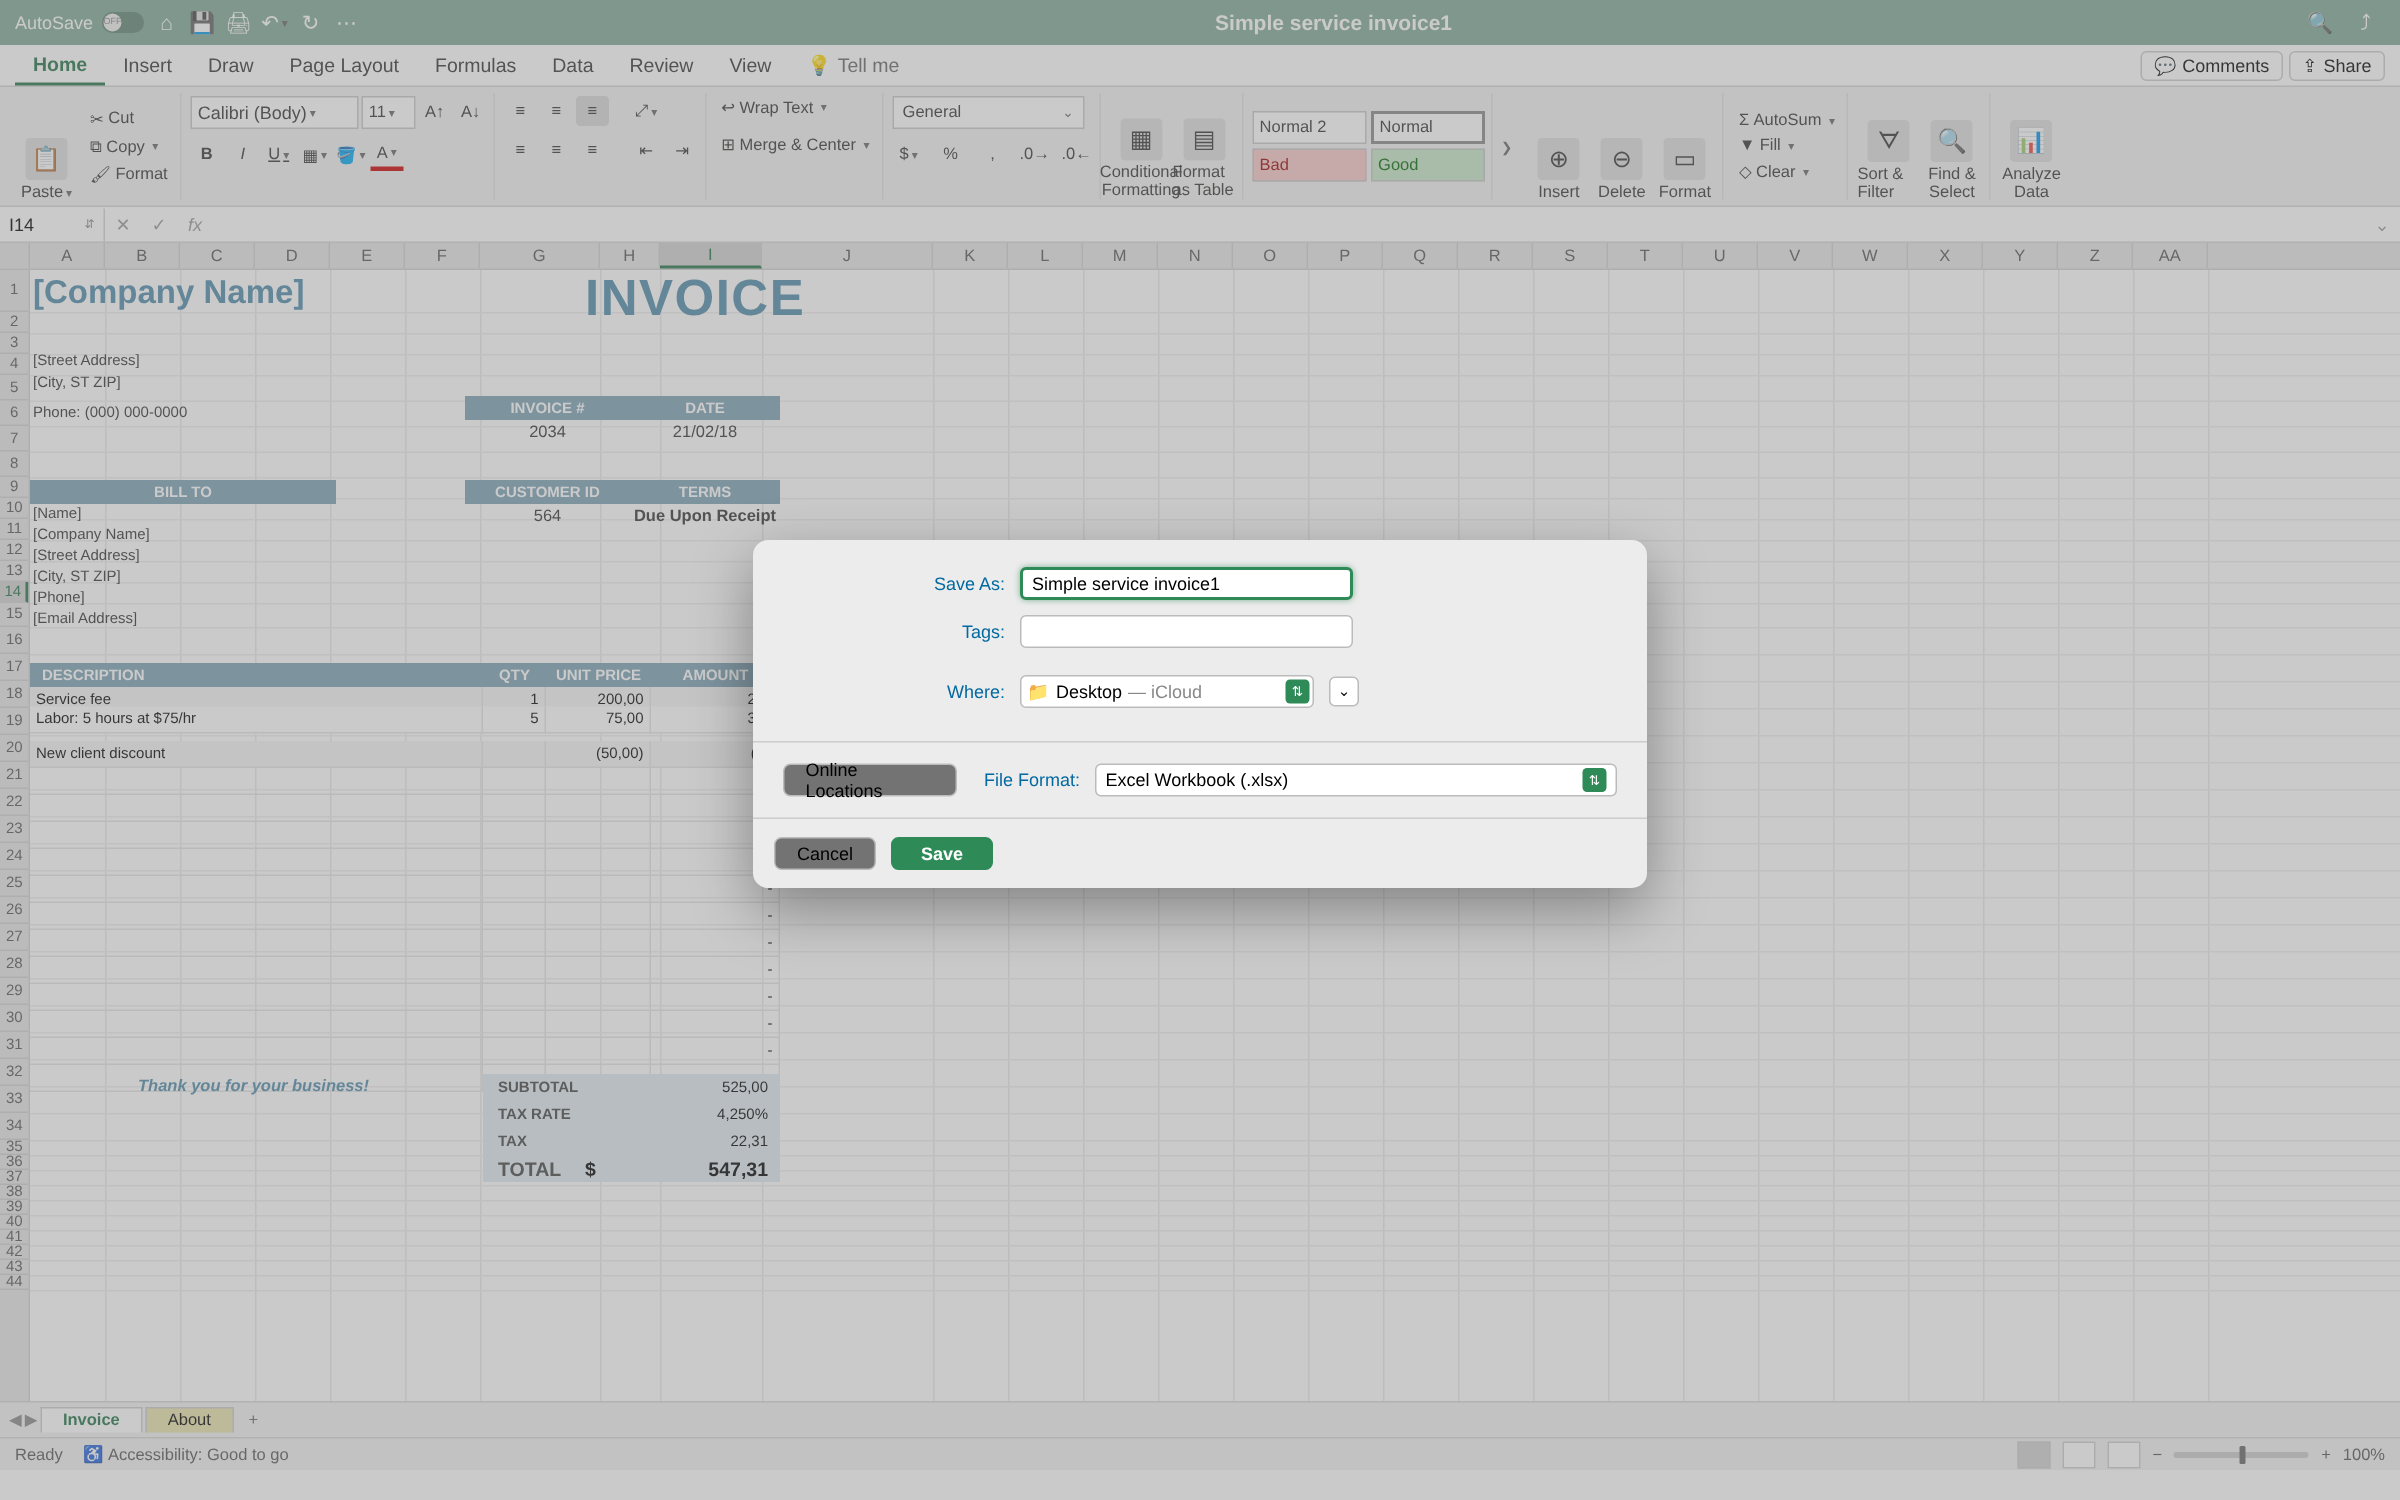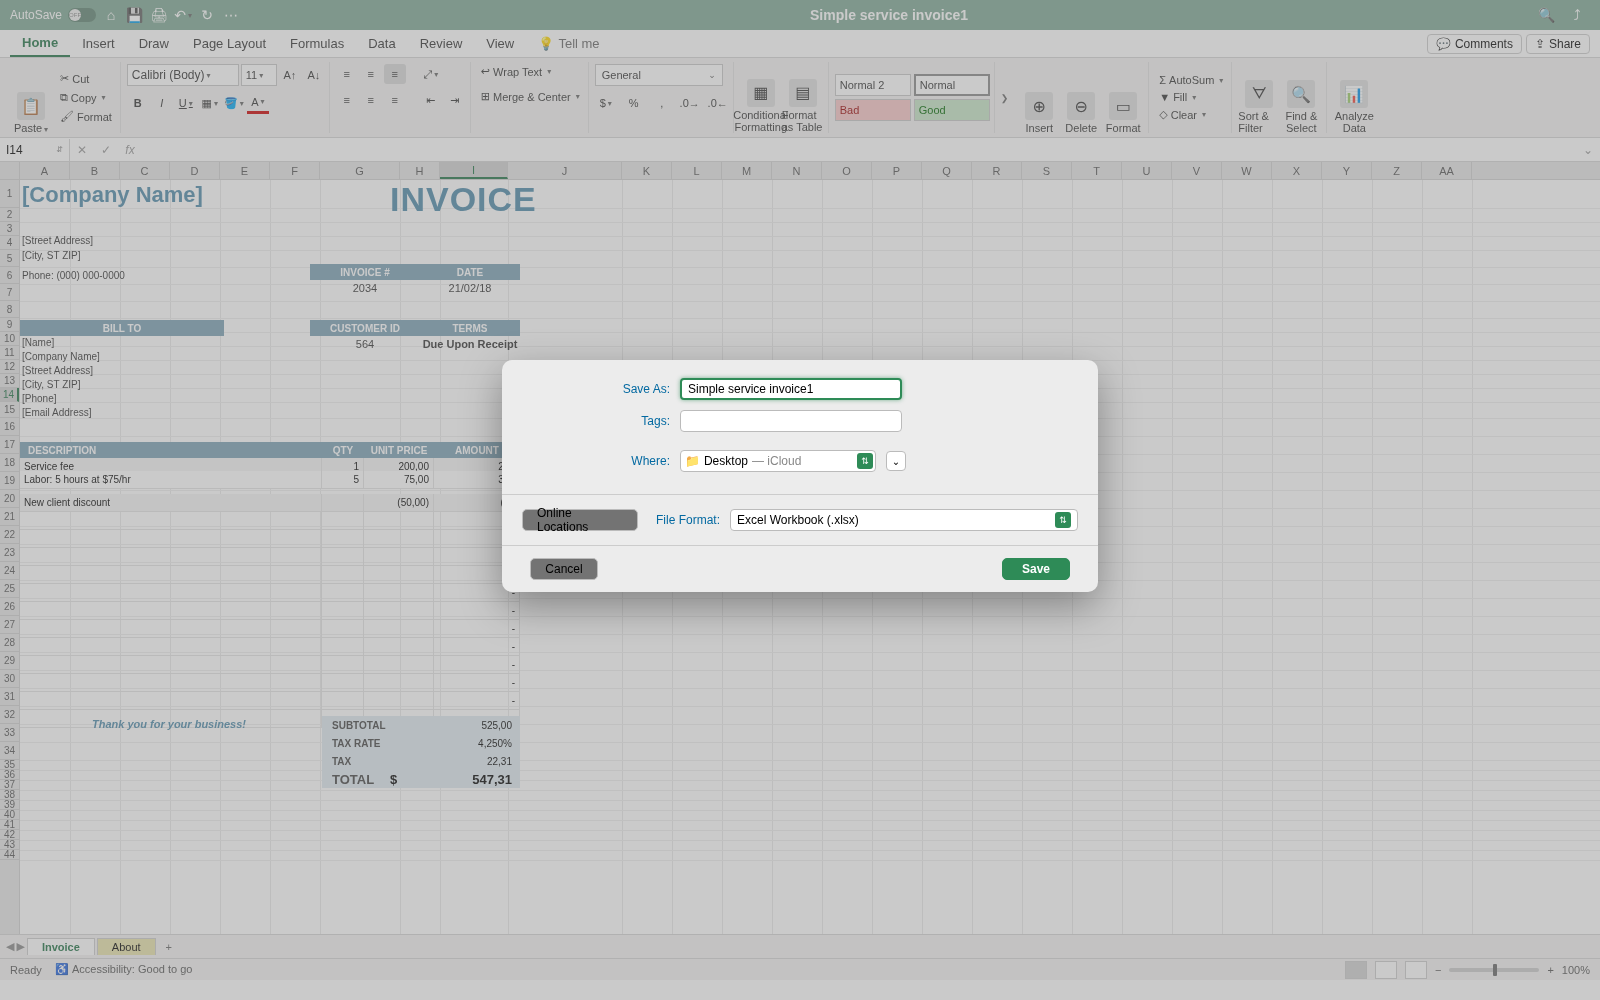--- a/index.html
+++ b/index.html
@@ -77,21 +77,21 @@
 .dinput.focus {border:2px solid #2e8b57; box-shadow:0 0 4px rgba(46,139,87,.6);}
 .where-sel {flex:1; max-width:196px; height:22px; border:1px solid #bbb; border-radius:4px; background:#fff; display:flex; align-items:center; padding:0 4px; font-size:12px; gap:4px; position:relative;}
 .where-sel .arrows{background:#2e8b57; color:#fff; width:16px;height:16px;border-radius:3px;font-size:9px;display:flex;align-items:center;justify-content:center; position:absolute; right:2px;}
 .expand-btn {width:20px;height:20px;border:1px solid #bbb;border-radius:4px;background:#fff;font-size:10px;display:flex;align-items:center;justify-content:center;}
 .section-sep{height:1px;background:#ccc;margin:4px 0 14px;}
 .ff-row{display:flex;align-items:center;gap:10px;}
 .ff-sel{flex:1;height:22px;border:1px solid #bbb;border-radius:4px;background:#fff;padding:0 6px;font-size:12px;display:flex;align-items:center;justify-content:space-between;position:relative;}
 .ff-sel .arrows{background:#2e8b57;color:#fff;width:16px;height:16px;border-radius:3px;font-size:9px;display:flex;align-items:center;justify-content:center;}
 .dlg-btn{height:22px; padding:0 14px;border:1px solid #bbb;border-radius:5px;background:#737373;font-size:12px;display:inline-flex;align-items:center;justify-content:center;}
 .dlg-btn.primary{background:#2e8b57;color:#fff;border-color:#2e8b57;font-weight:600;}
-.dlg-footer{display:flex;justify-content:space-between;gap:10px;padding:12px 28px;border-top:1px solid #ccc;}
+.dlg-footer{display:flex;justify-content:flex-start;gap:10px;padding:12px 14px;border-top:1px solid #ccc;}
 .u { text-decoration:underline;}
 .align-btn{width:22px;height:20px;display:inline-flex;align-items:center;justify-content:center;border-radius:3px;}
 .align-btn.sel{background:#d8d8d8;}
 </style>
 </head>
 <body>
 
 <div class="titlebar">
   <div class="left">
     <span>AutoSave</span>

